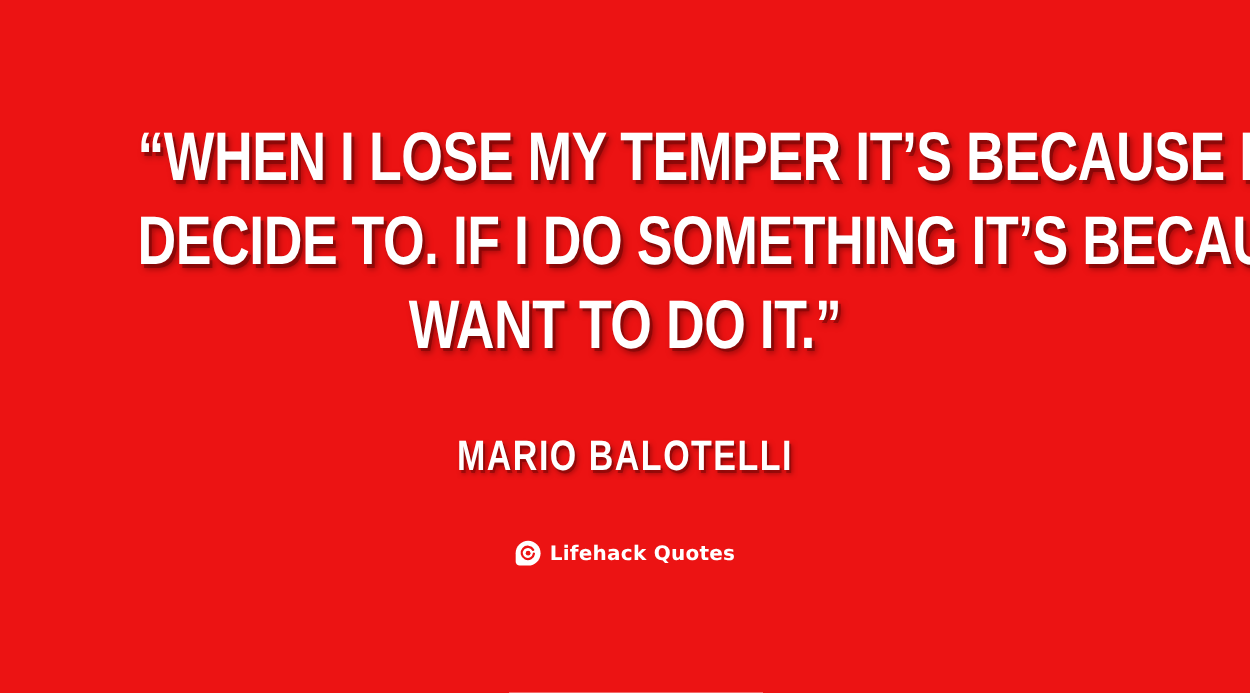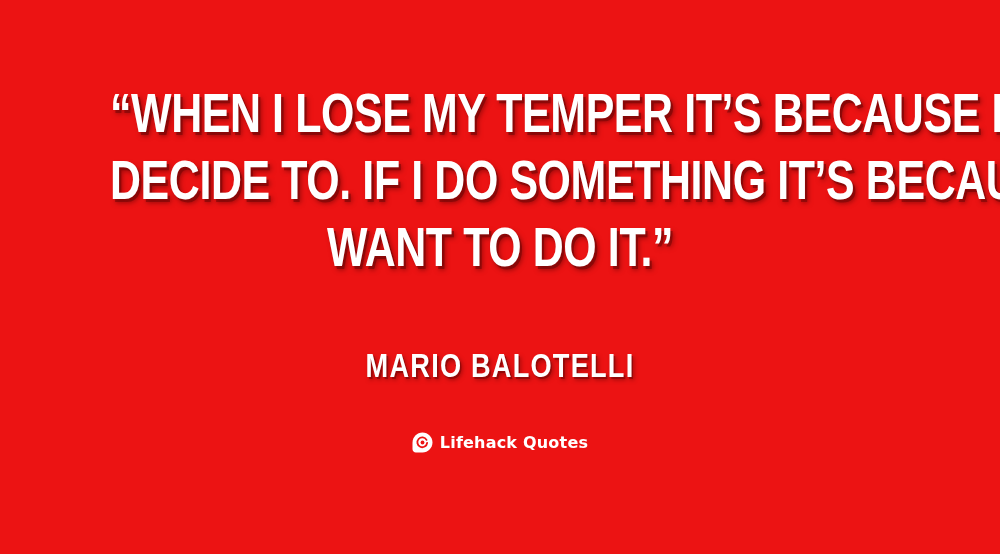--- a/index.html
+++ b/index.html
@@ -21,21 +21,21 @@
     height: 554px;
     background: #ec1313;
     box-sizing: border-box;
     overflow: hidden;
   }
 
   
   #quote-block {
     position: absolute;
     left: 0;
-    top: 80px;
+    top: 92px;
     width: 1000px;
     text-align: center;
   }
 
   .quote-line {
     display: block;
     color: #ffffff;
     font-family: "Liberation Sans Narrow", "Liberation Sans", sans-serif;
     font-weight: bold;
     font-size: 55px;

